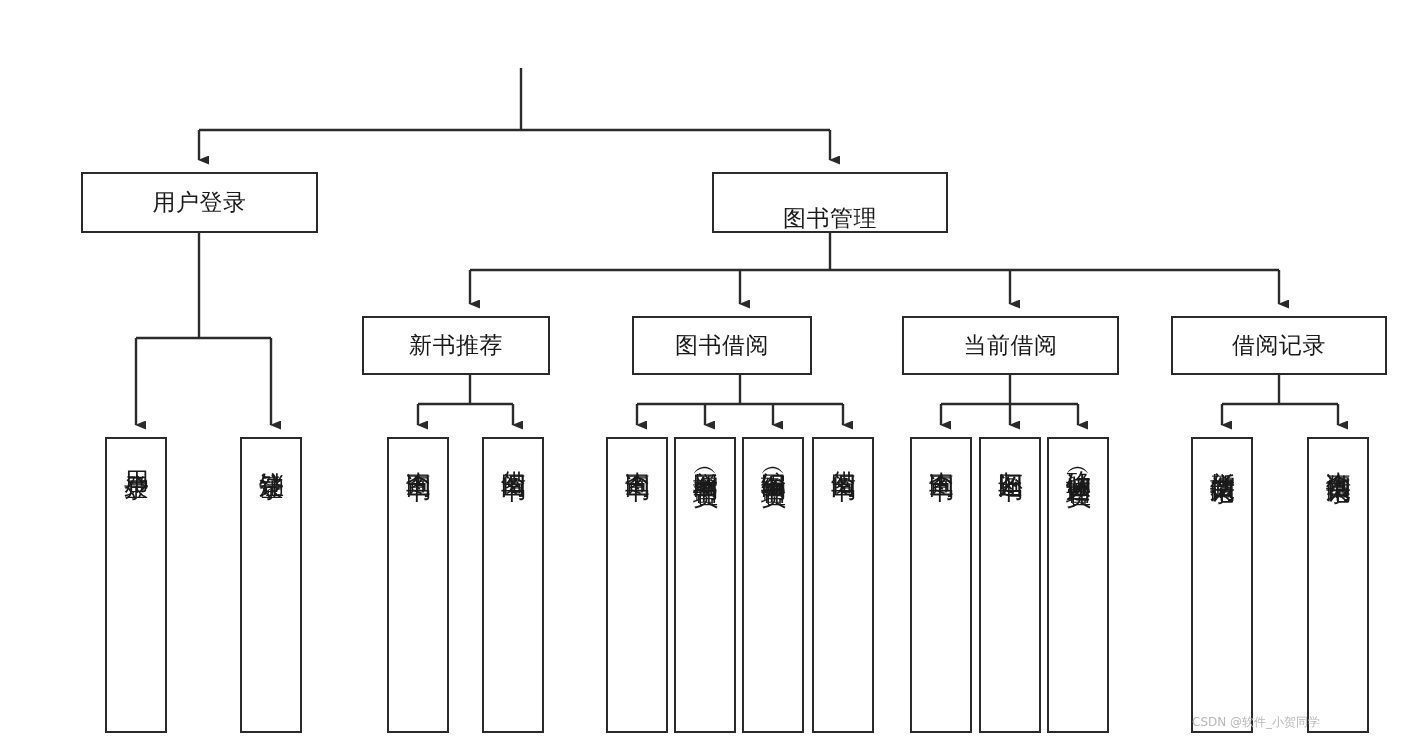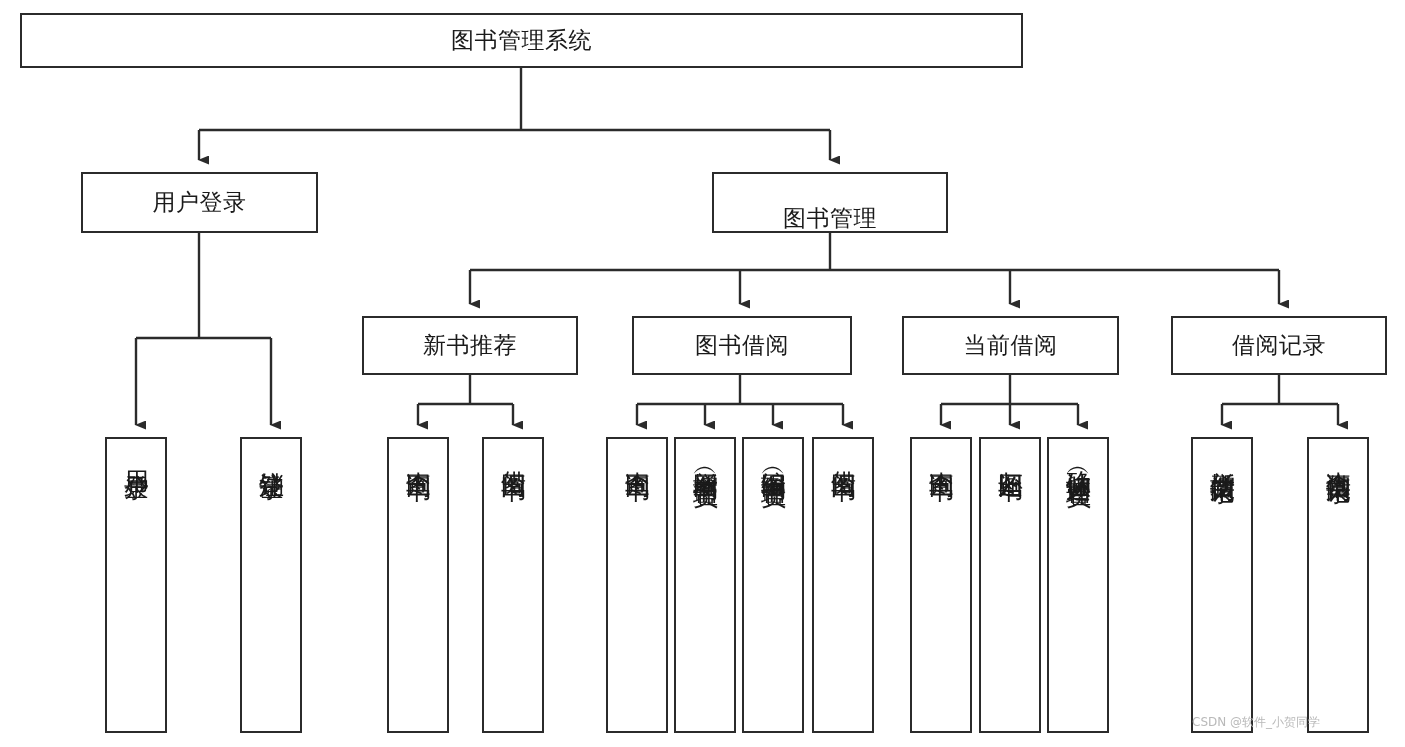--- a/index.html
+++ b/index.html
@@ -125,35 +125,32 @@
       <line x1="1010" y1="404" x2="1010" y2="425" marker-end="url(#arrowhead)"></line>
       <line x1="1078" y1="404" x2="1078" y2="425" marker-end="url(#arrowhead)"></line>
 
       <line x1="1279" y1="375" x2="1279" y2="404"></line>
       <line x1="1222" y1="404" x2="1338" y2="404"></line>
       <line x1="1222" y1="404" x2="1222" y2="425" marker-end="url(#arrowhead)"></line>
       <line x1="1338" y1="404" x2="1338" y2="425" marker-end="url(#arrowhead)"></line>
     </g>
   </svg>
 
-  <div class="node horizontal root" style="left:20px; top:13px; width:1003px; height:55px;">
-    <span class="node-label">图书管理系统</span>
-  </div>
 
   <div class="node horizontal" style="left:81px; top:172px; width:237px; height:61px;">
     <span class="node-label">用户登录</span>
   </div>
   <div class="node horizontal" style="left:712px; top:172px; width:236px; height:61px;align-items:flex-end;">
     <span class="node-label">图书管理</span>
   </div>
 
-  <div class="node horizontal" style="left:362px; top:316px; width:216px; height:59px;">
+  <div class="node horizontal" style="left:362px; top:316px; width:188px; height:59px;">
     <span class="node-label">新书推荐</span>
   </div>
-  <div class="node horizontal" style="left:632px; top:316px; width:220px; height:59px;">
+  <div class="node horizontal" style="left:632px; top:316px; width:180px; height:59px;">
     <span class="node-label">图书借阅</span>
   </div>
   <div class="node horizontal" style="left:1171px; top:316px; width:216px; height:59px;">
     <span class="node-label">借阅记录</span>
   </div>
   <div class="node horizontal" style="left:902px; top:316px; width:217px; height:59px;">
     <span class="node-label">当前借阅</span>
   </div>
 
   <div class="node vertical" style="left:105px; top:437px; width:62px; height:296px;">

